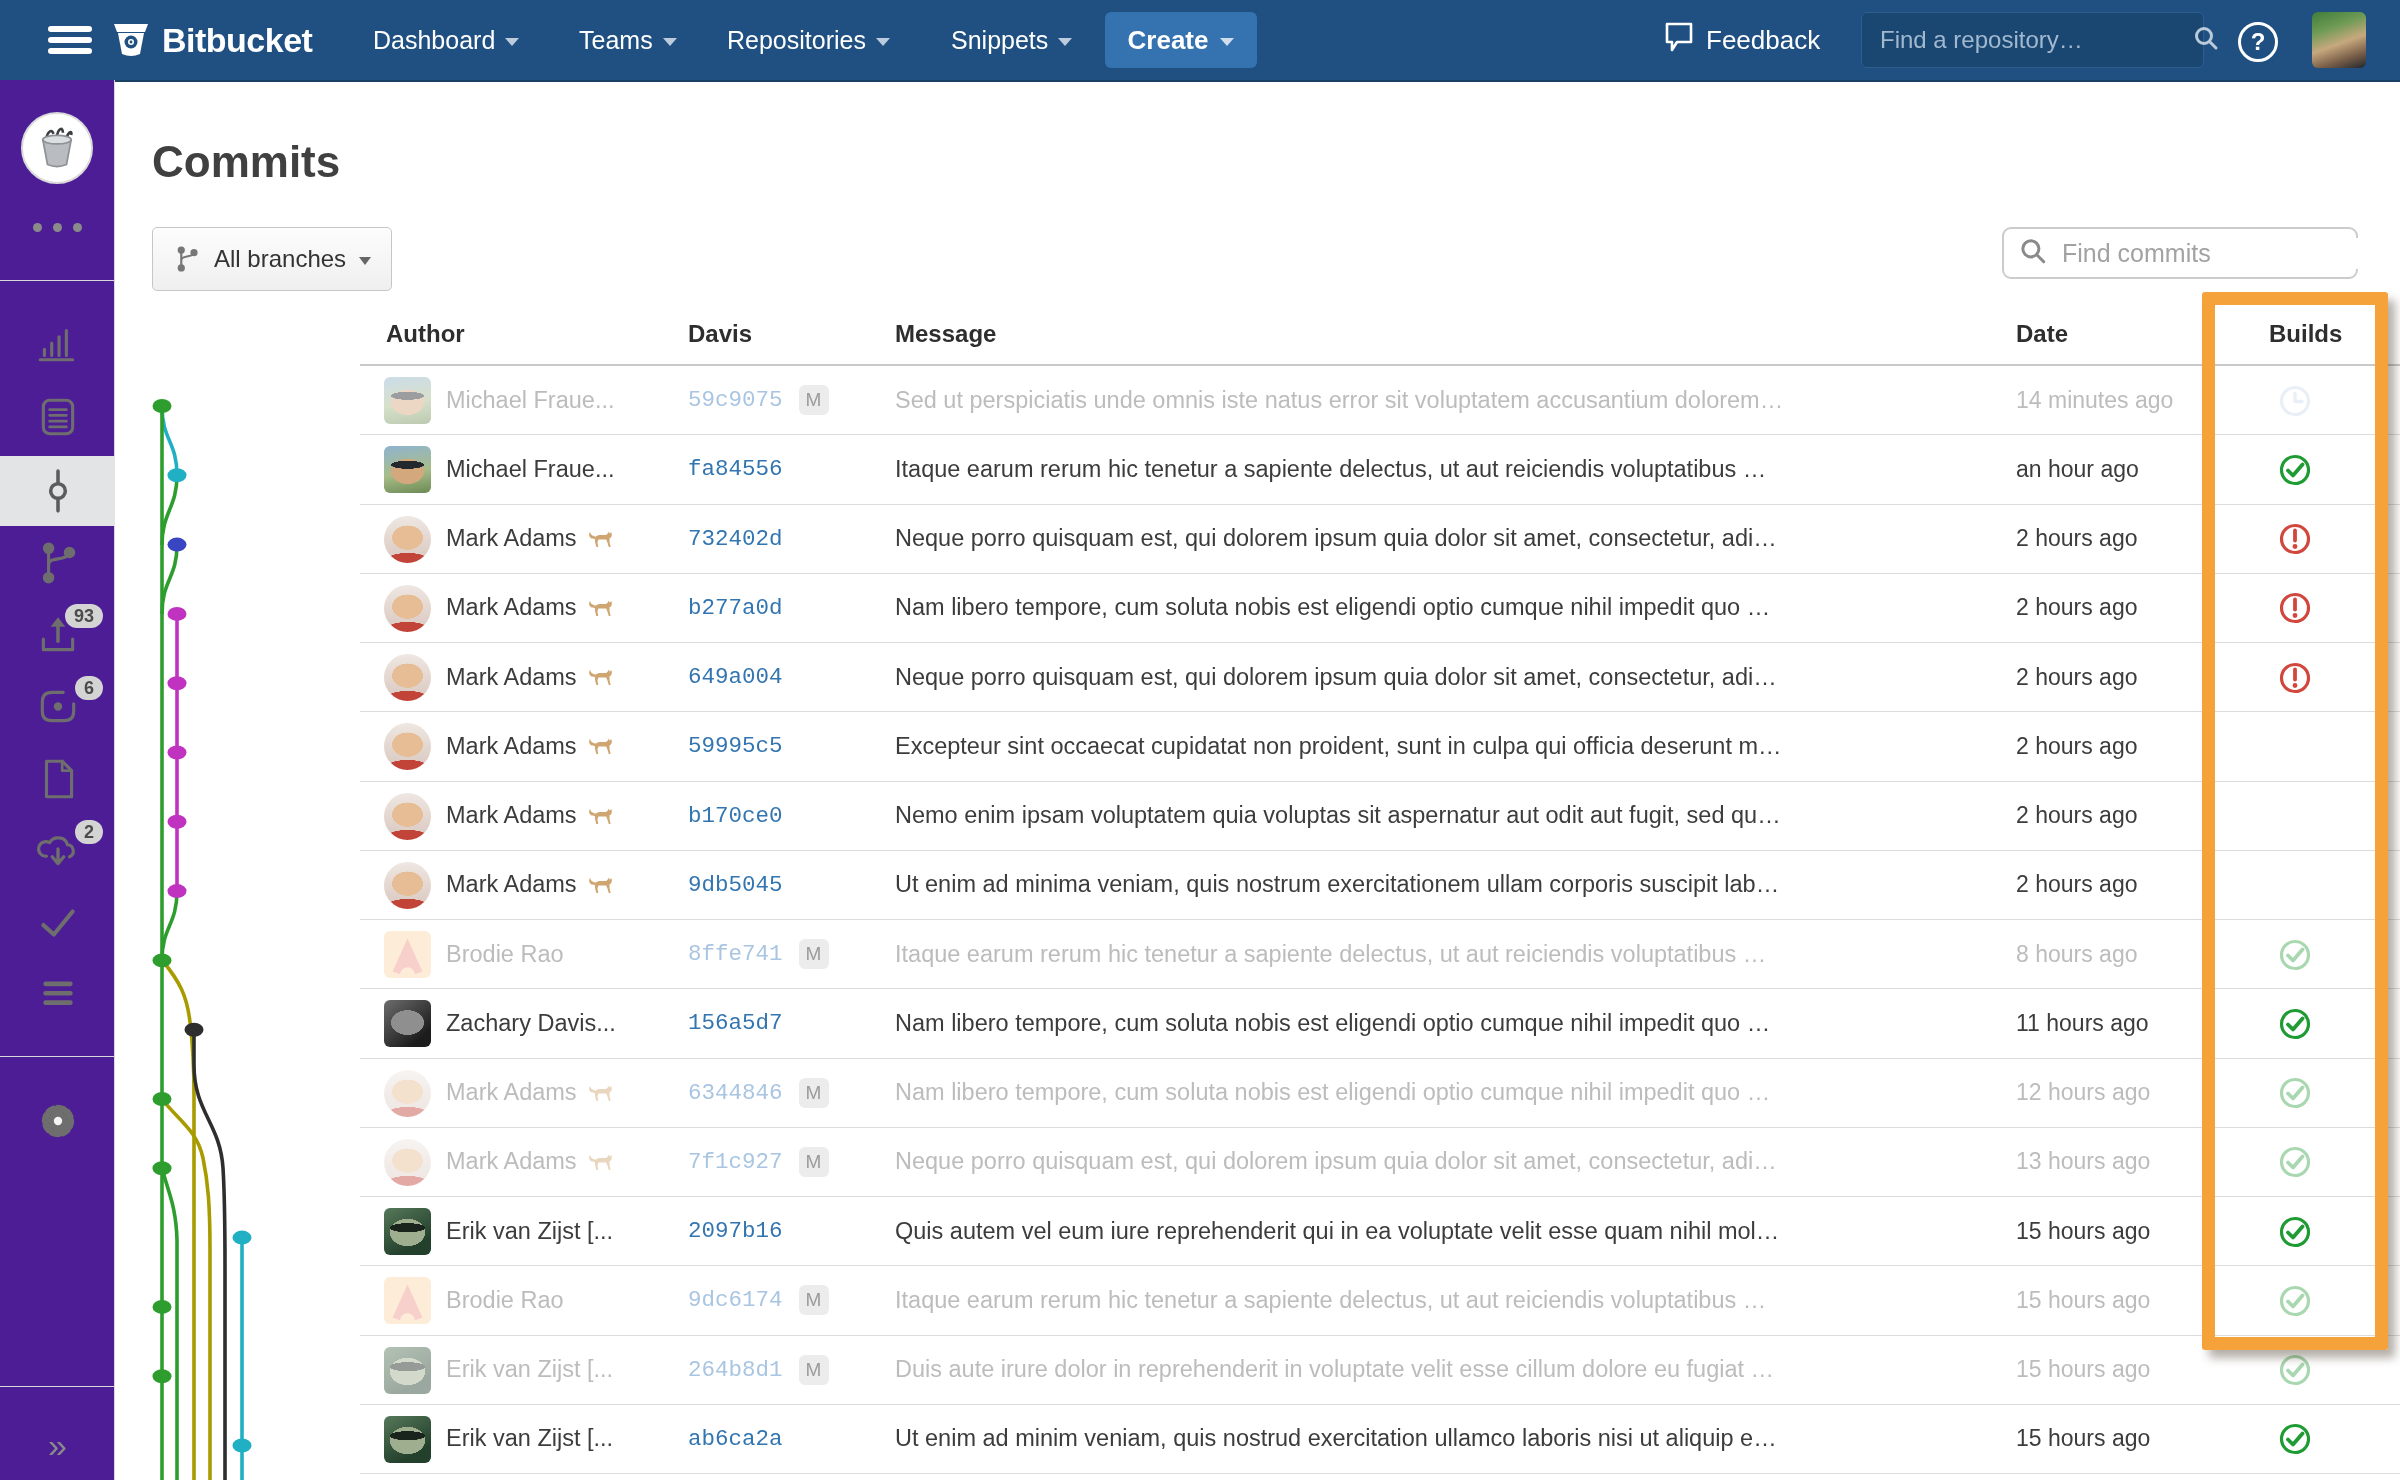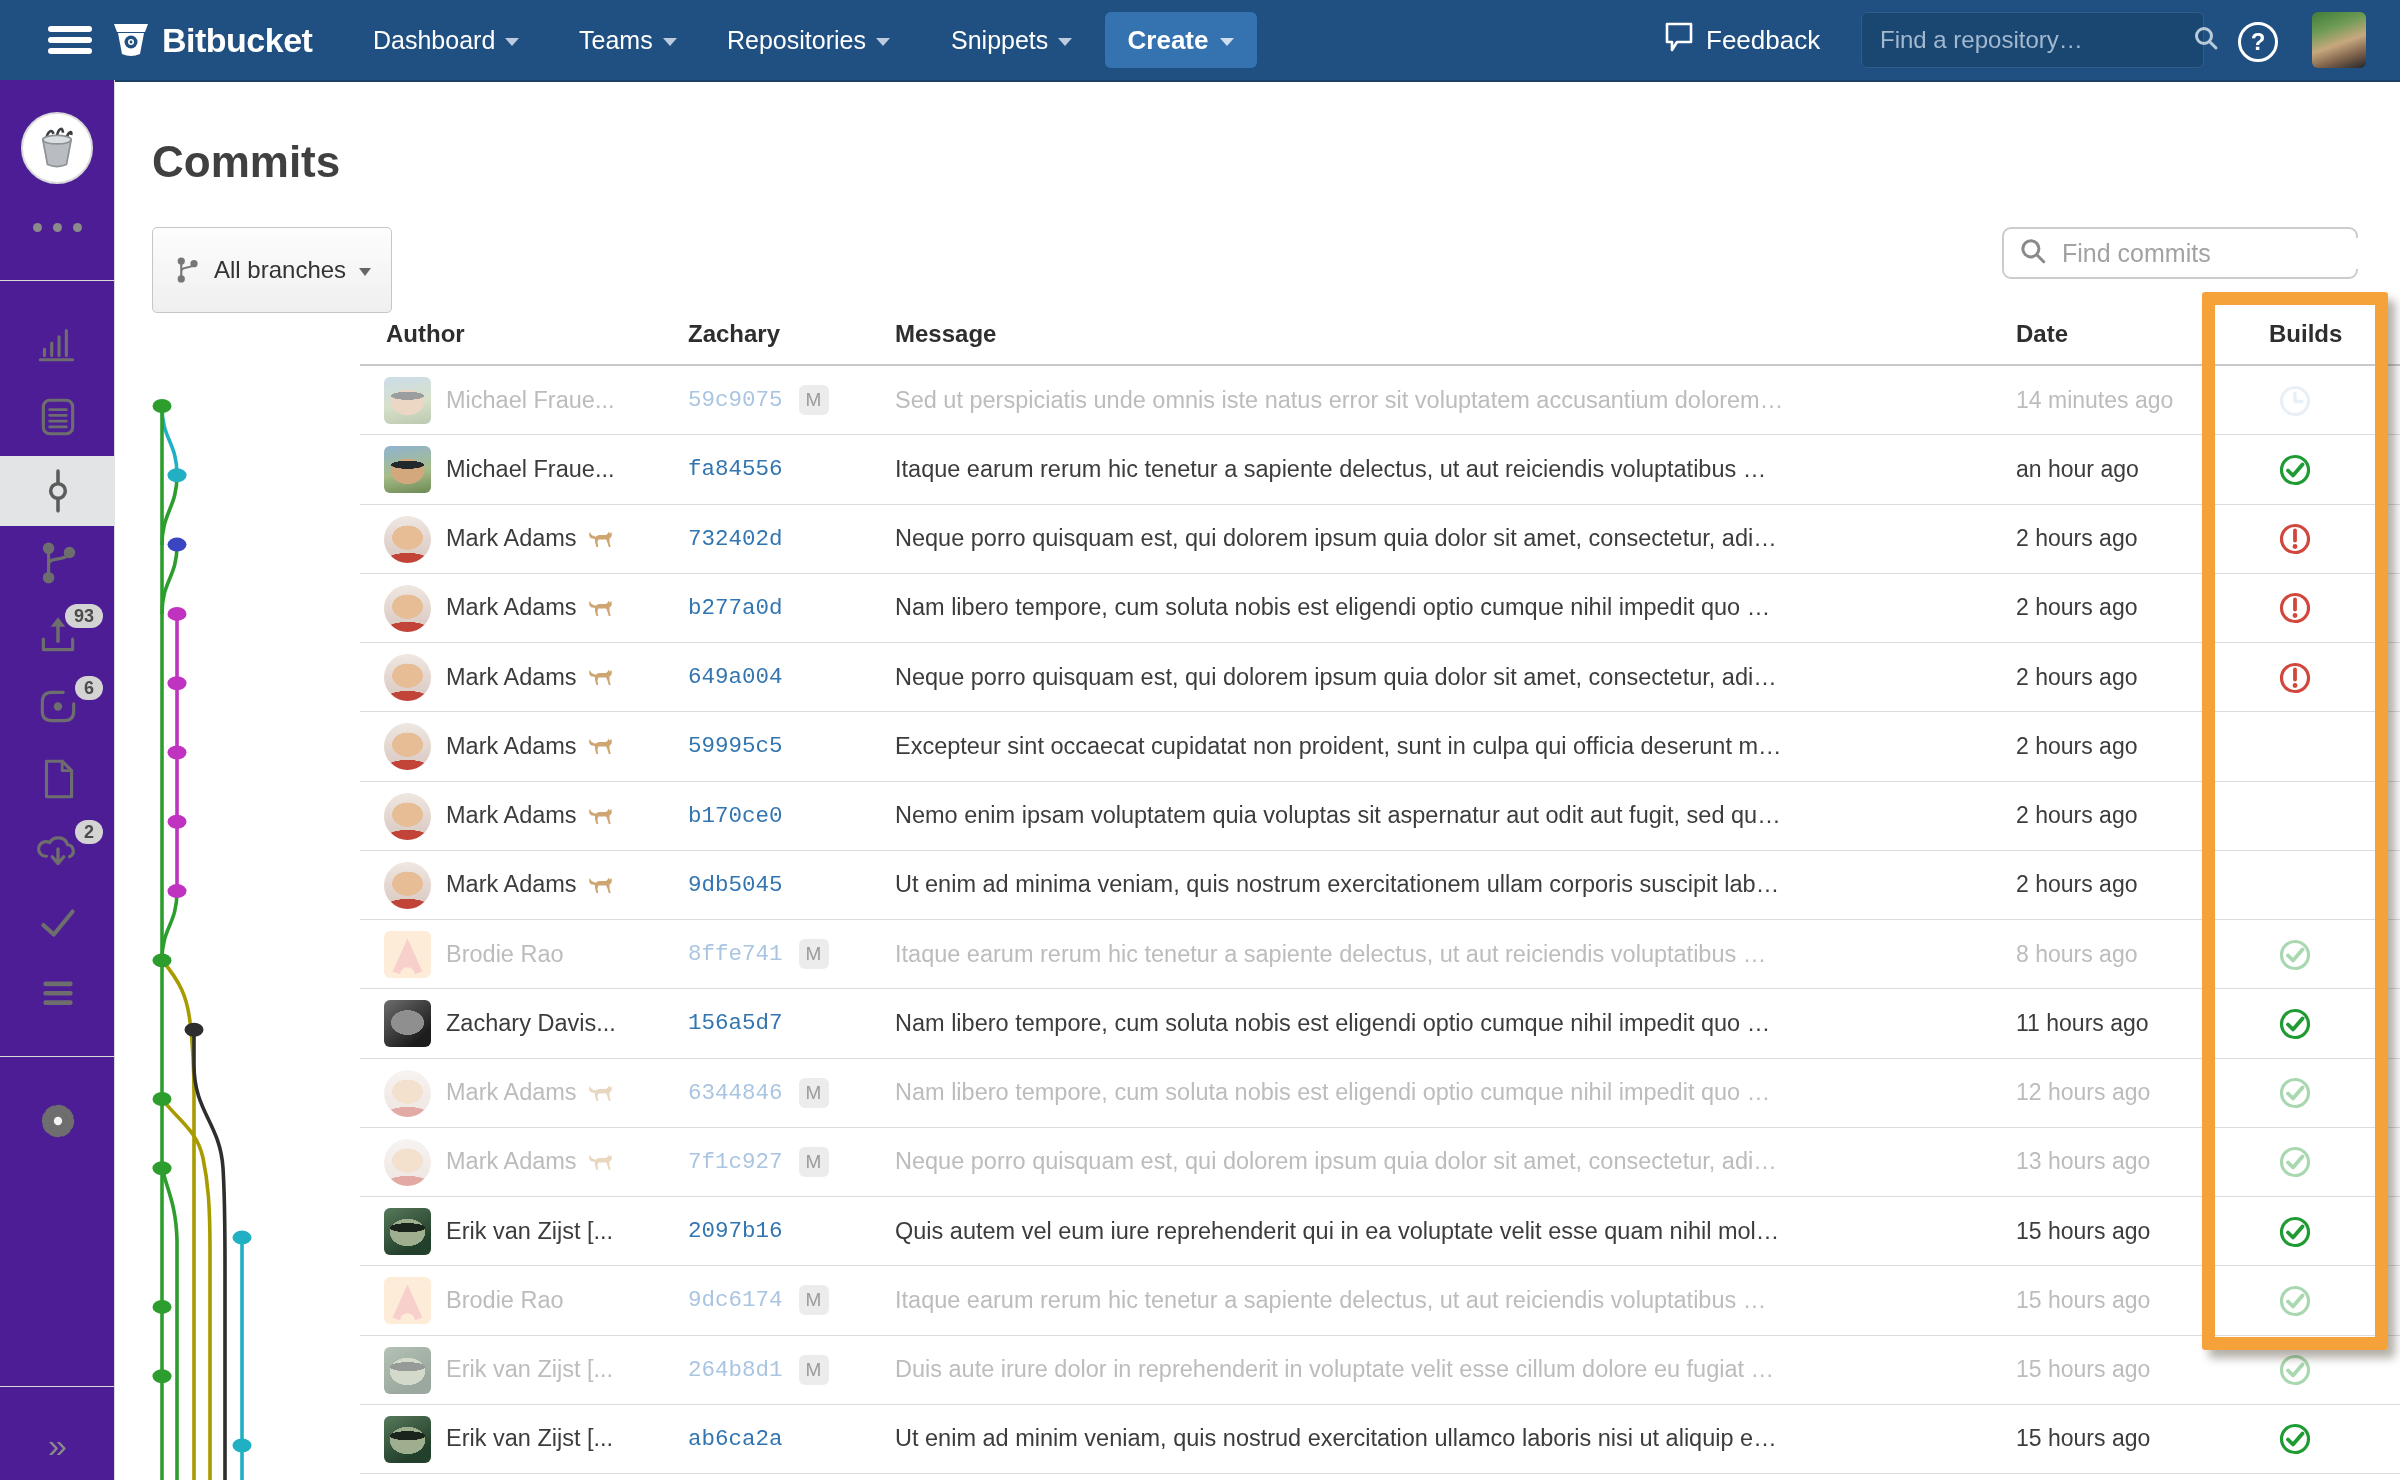--- a/index.html
+++ b/index.html
@@ -34,21 +34,21 @@
   .sb-div{position:absolute;left:0;width:115px;height:0;border-top:1px solid #d8d8d8;}
   .sb-item{position:absolute;left:0;width:115px;height:66px;display:flex;align-items:center;justify-content:center;cursor:pointer;}
   .sb-item.active{background:#e2e4e6;}
   .sb-item svg{stroke:#6e6e6e;fill:none;stroke-width:3;stroke-linecap:round;stroke-linejoin:round;}
   .sb-badge{position:absolute;right:12px;top:2px;background:#d4d4d4;color:#4b4b4b;font-size:18px;font-weight:bold;
       border-radius:13px;padding:2px 9px;line-height:20px;}
   .sb-expand{position:absolute;left:0;top:1340px;width:115px;height:50px;display:flex;align-items:center;justify-content:center;
       color:#8a8a8a;font-size:34px;cursor:pointer;}
   
   .page-title{position:absolute;left:152px;top:108px;font-size:44px;color:#404040;z-index:2;text-align:center;}
-  .branch-btn{position:absolute;left:152px;top:227px;height:52px;padding:16px 20px;border:1px solid #c6c6c6;border-radius:5px;
+  .branch-btn{position:absolute;left:152px;top:227px;height:52px;padding:5px 20px;border:1px solid #c6c6c6;border-radius:5px;
       background:linear-gradient(#fdfdfd,#efefef);display:flex;align-items:center;gap:13px;font-size:24px;color:#333;cursor:pointer;z-index:2;}
   .branch-btn .caret{border-top-color:#666;border-left-width:6px;border-right-width:6px;}
   .find-commits{position:absolute;left:2002px;top:227px;width:356px;height:52px;border:2px solid #cccccc;border-radius:9px;
       box-sizing:border-box;background:#fff;display:flex;align-items:center;gap:12px;padding:0 14px;z-index:2;}
   .find-commits input{flex:1;border:none;outline:none;font-size:25px;color:#555;font-family:"Liberation Sans",sans-serif;}
   .find-commits input::placeholder{color:#a2a2a2;}
   
   .ctable{position:absolute;left:360px;top:292px;width:2040px;z-index:2;}
   .thead{position:relative;height:72px;border-bottom:2px solid #c9c9c9;font-size:24px;font-weight:bold;color:#2e2e2e;}
   .thead span{position:absolute;bottom:16px;}
@@ -297,21 +297,21 @@
       <circle cx="12" cy="12" r="7.5"></circle>
         <path d="M17.5,17.5 L24,24"></path>
     </svg>
   </span>
   <input type="text" placeholder="Find commits" style="">
 </div>
 
 <div class="ctable">
   <div class="thead">
     <span class="h-author">Author</span>
-    <span class="h-commit">Zachary</span>
+    <span class="h-commit">Davis</span>
     <span class="h-message">Message</span>
     <span class="h-date">Date</span>
     <span class="h-builds">Builds</span>
   </div>
   <div id="tbody">
 
   <div class="crow faded">
       <span class="avatar av-michael">
         
       </span>

